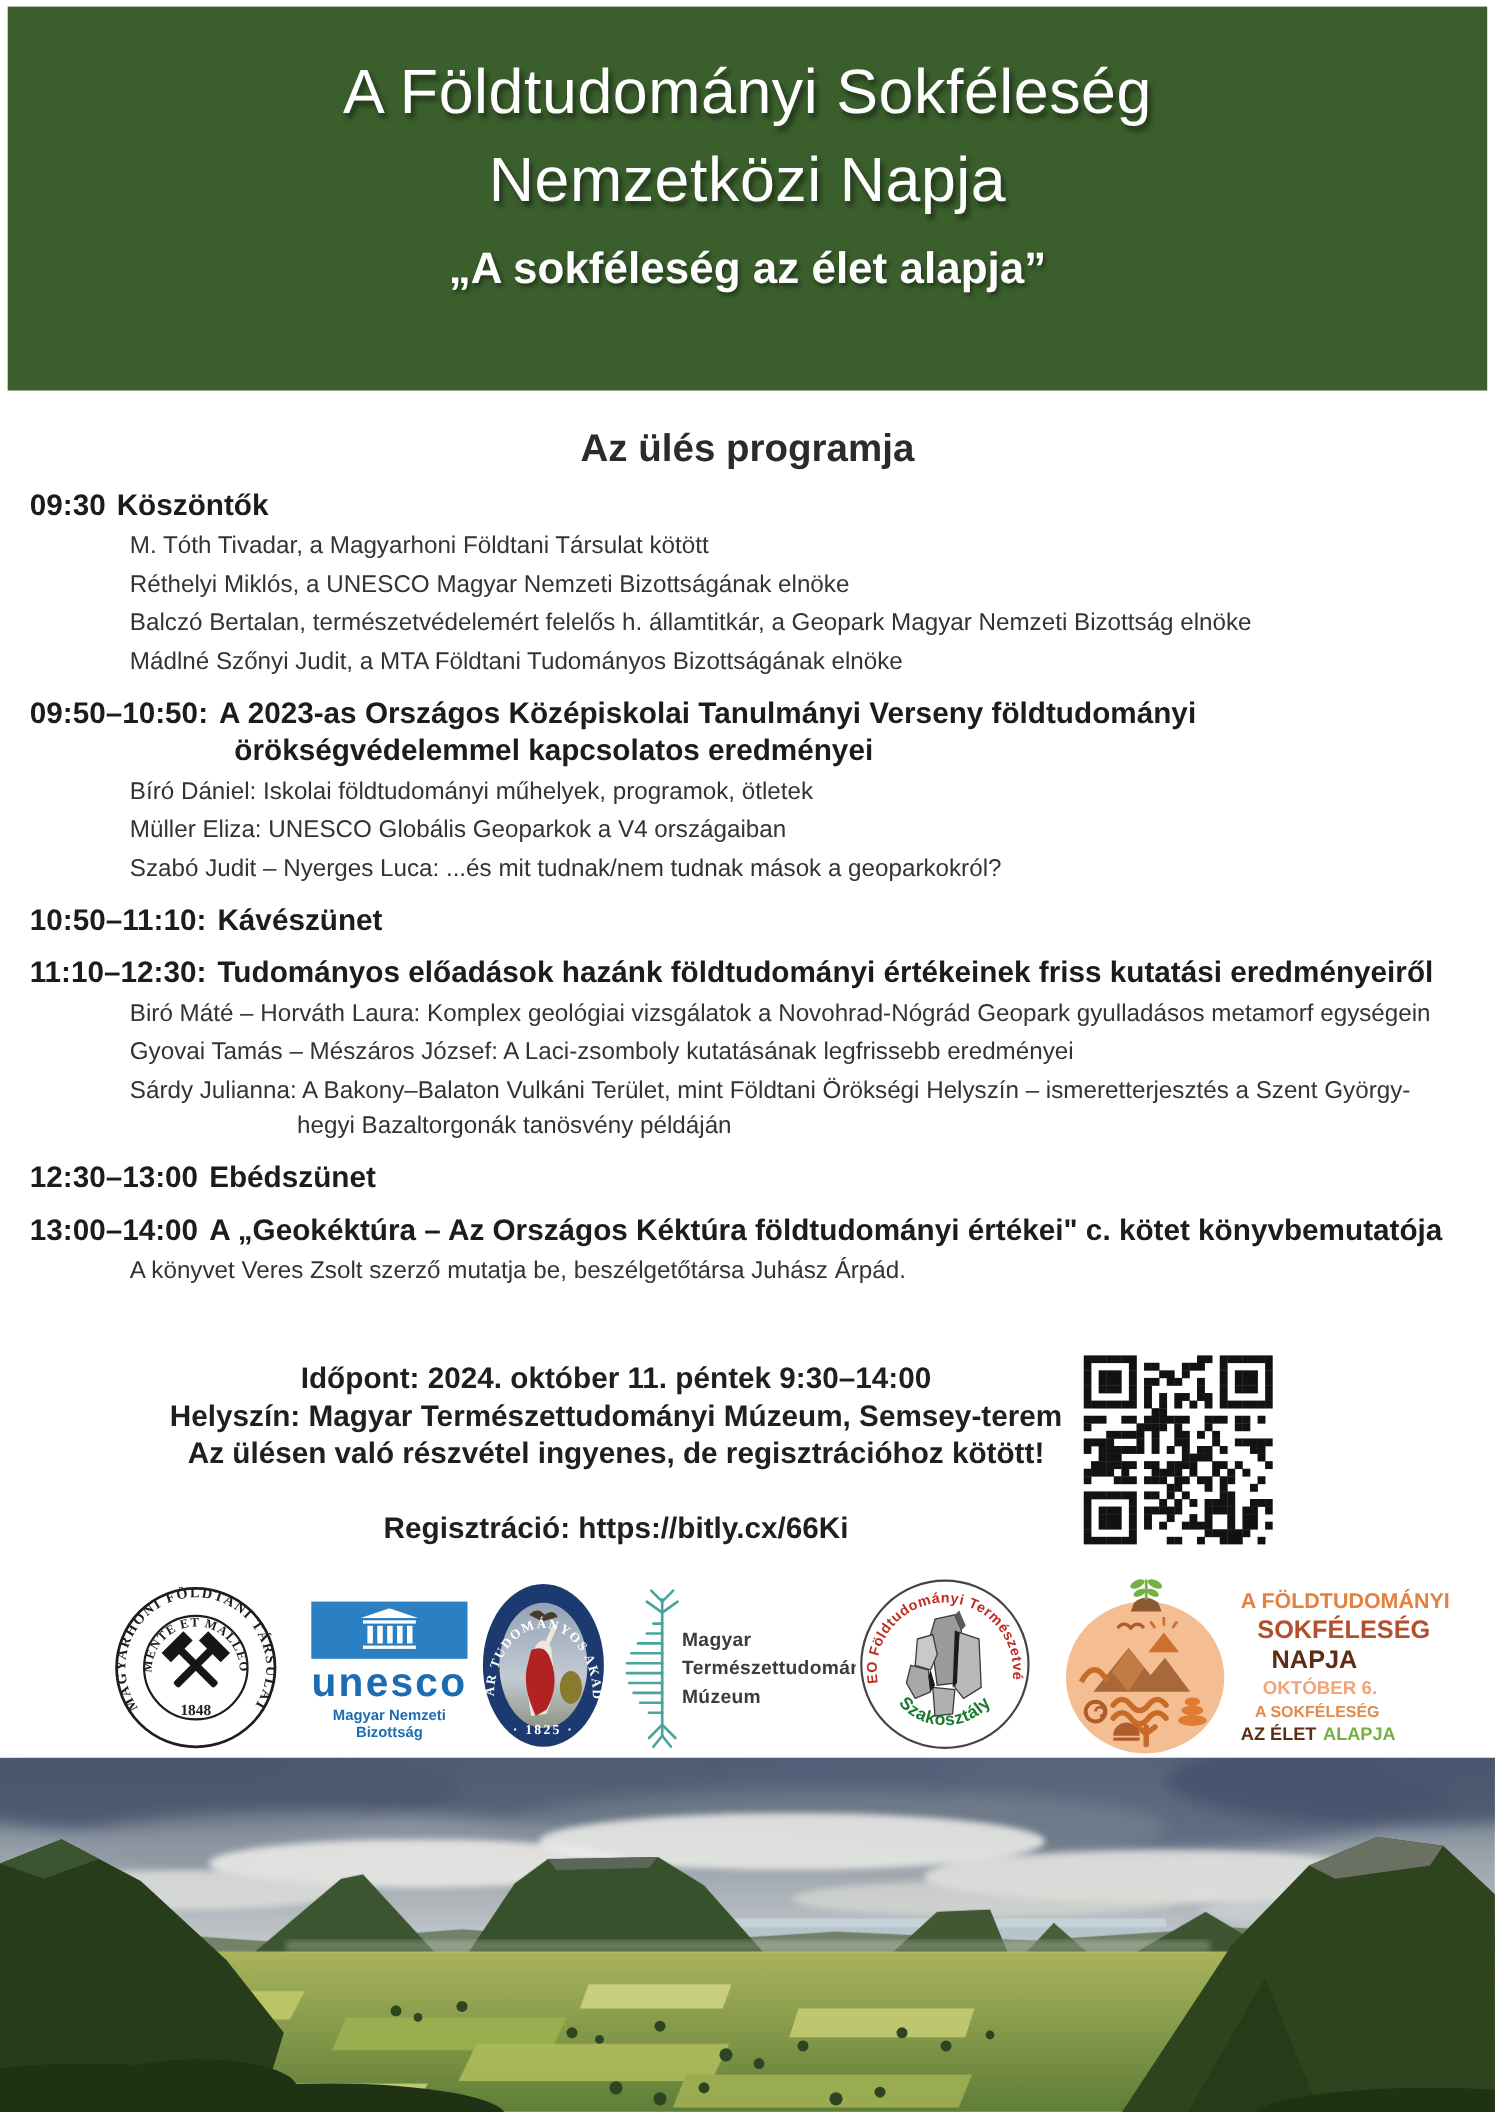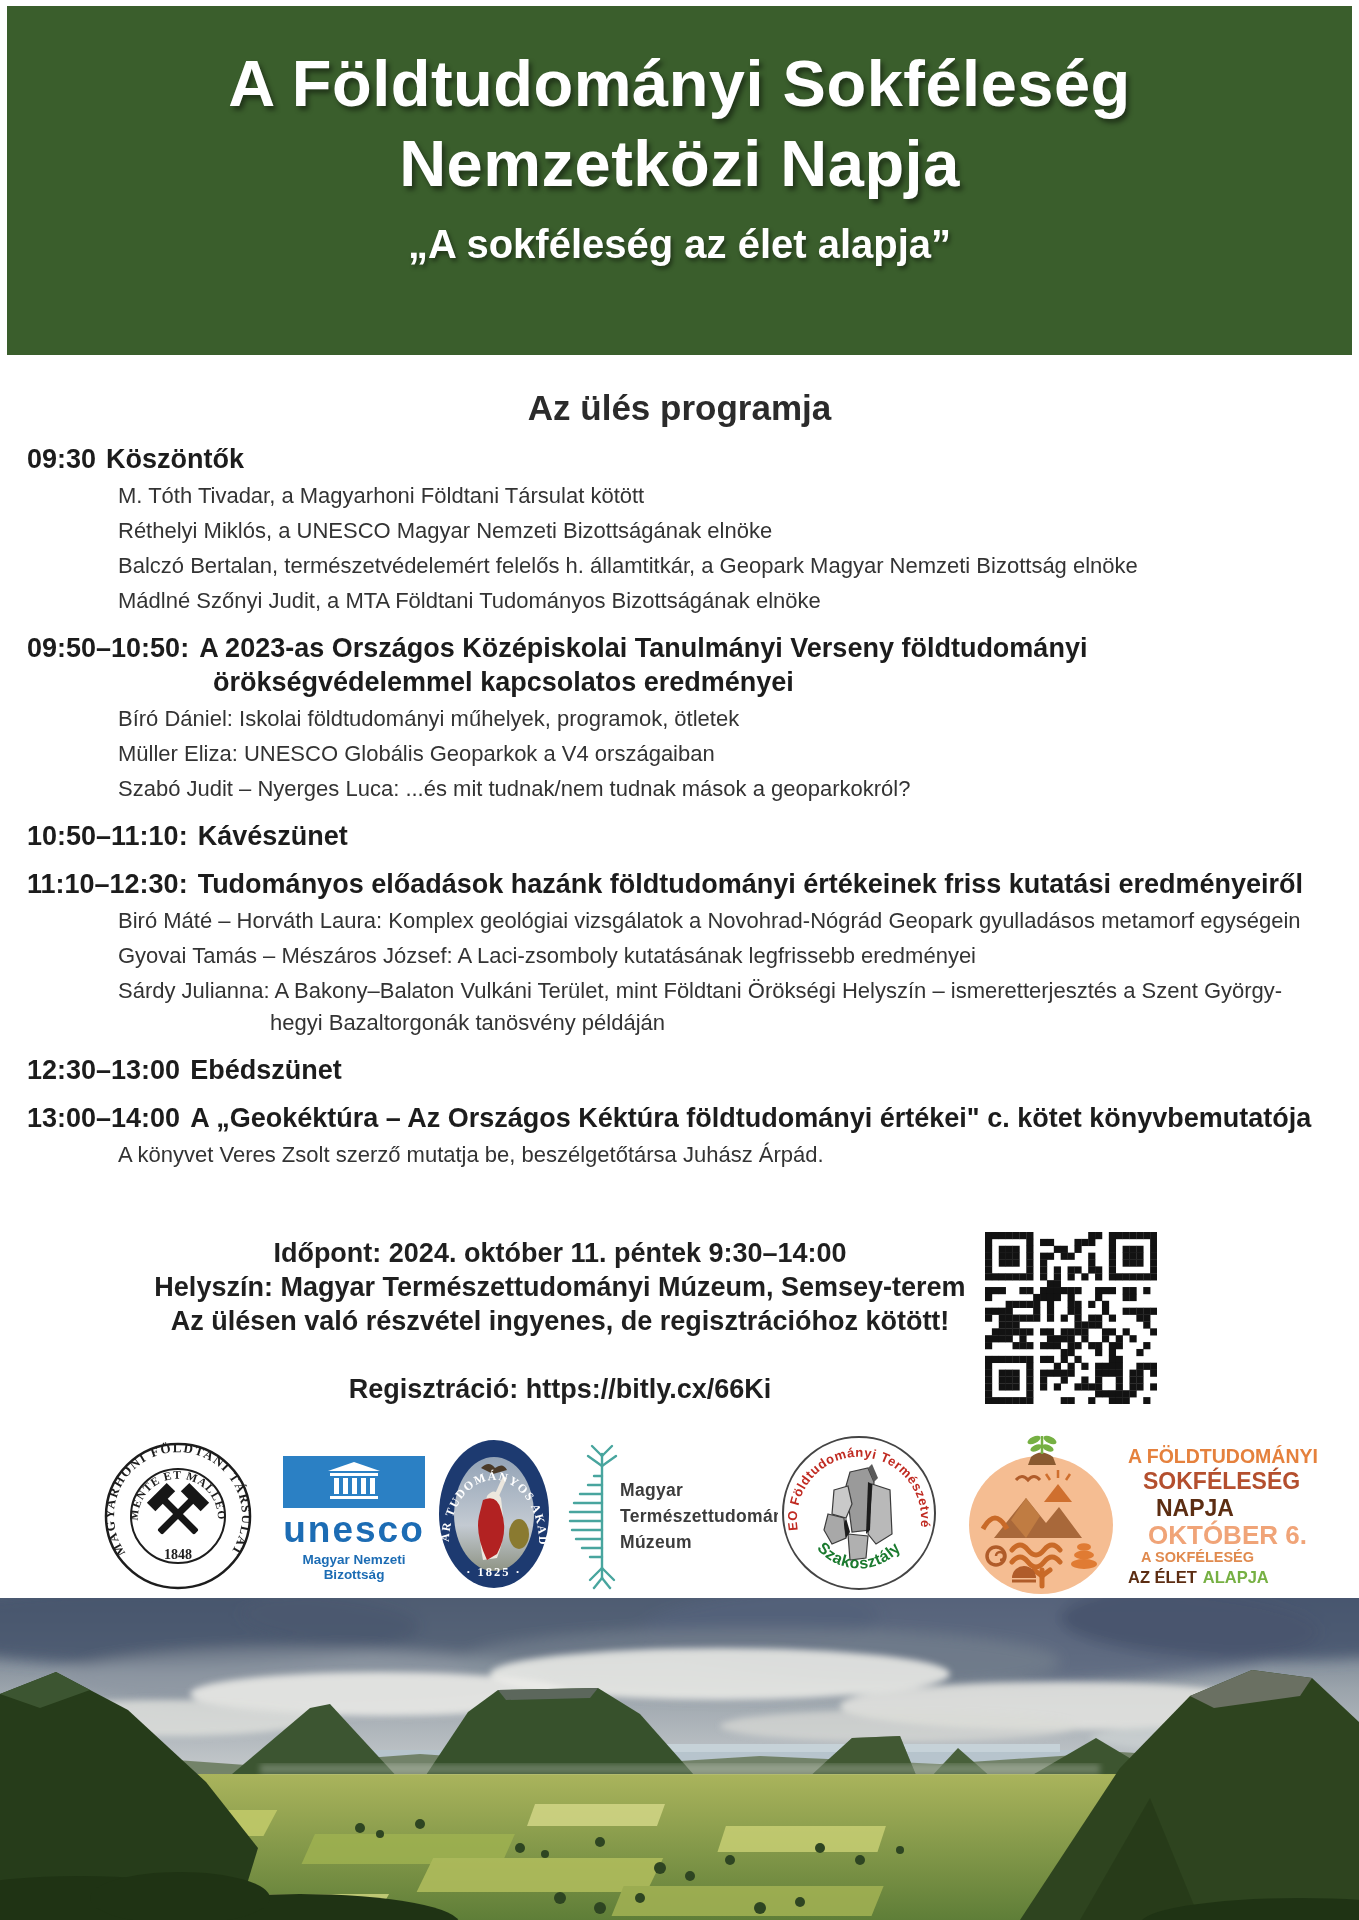--- a/index.html
+++ b/index.html
@@ -2,21 +2,21 @@
 <html><head>
 <meta charset="utf-8">
 <style>
   html,body{margin:0;padding:0;background:#fff;}
   .poster{position:relative;width:1359px;height:1920px;background:#fff;overflow:hidden;
           font-family:"Liberation Sans",sans-serif;}
 
   
   .banner{position:absolute;top:6px;left:7px;right:7px;height:349px;background:#3a5e2c;
           text-align:center;color:#fff;}
-  .banner .title{font-size:65px;font-weight:700;line-height:80px;letter-spacing:.5px;
+  .banner .title{font-size:57px;font-weight:400;line-height:80px;letter-spacing:.5px;
                  text-shadow:3px 4px 5px rgba(0,0,0,.45);}
   .banner .title.first{padding-top:38px;}
   .banner .subtitle{margin-top:18px;font-size:40px;font-weight:700;
                     text-shadow:2px 3px 4px rgba(0,0,0,.45);}
 
   
   .program{position:absolute;top:388px;left:27px;width:1305px;color:#222;}
   .prog-heading{text-align:center;font-size:35px;font-weight:700;color:#2b2b2b;margin:0 0 8px 0;}
   .prog-item{margin-top:14px;}
   .prog-head{font-size:27px;font-weight:700;color:#1c1c1c;line-height:34px;}
@@ -43,21 +43,21 @@
   .l-unesco .uname{font-size:37px;font-weight:700;color:#1c6cb4;letter-spacing:2px;line-height:40px;margin-top:2px;}
   .l-unesco .ucap{font-size:13.5px;font-weight:700;color:#1c6cb4;margin-top:2px;}
   .l-mta{left:437px;top:1438px;}
   .l-mtm{left:566px;top:1440px;}
   .l-progeo{left:780px;top:1434px;}
   .l-geo{left:956px;top:1428px;width:310px;height:170px;}
   .geo-text{position:absolute;left:172px;top:16px;white-space:nowrap;font-weight:700;}
   .geo-text .g1{color:#e5813d;font-size:19.5px;line-height:24px;}
   .geo-text .g2{color:#b44f2e;font-size:23px;line-height:27px;padding-left:15px;}
   .geo-text .g3{color:#5c2d12;font-size:23px;line-height:27px;padding-left:28px;}
-  .geo-text .g4{color:#f0a478;font-size:26px;line-height:26px;padding-left:20px;}
+  .geo-text .g4{color:#f0a478;font-size:17px;line-height:26px;padding-left:20px;}
   .geo-text .g5{color:#e08a4e;font-size:14.5px;line-height:19px;padding-left:13px;}
   .geo-text .g6{font-size:16.5px;line-height:21px;}
   .geo-text .g6 .dark{color:#5c2d12;}
   .geo-text .g6 .green{color:#76b043;margin-left:6px;}
 
   
   .photo{position:absolute;left:0;top:1598px;width:1359px;height:322px;}
 </style>
 </head>
 <body>

